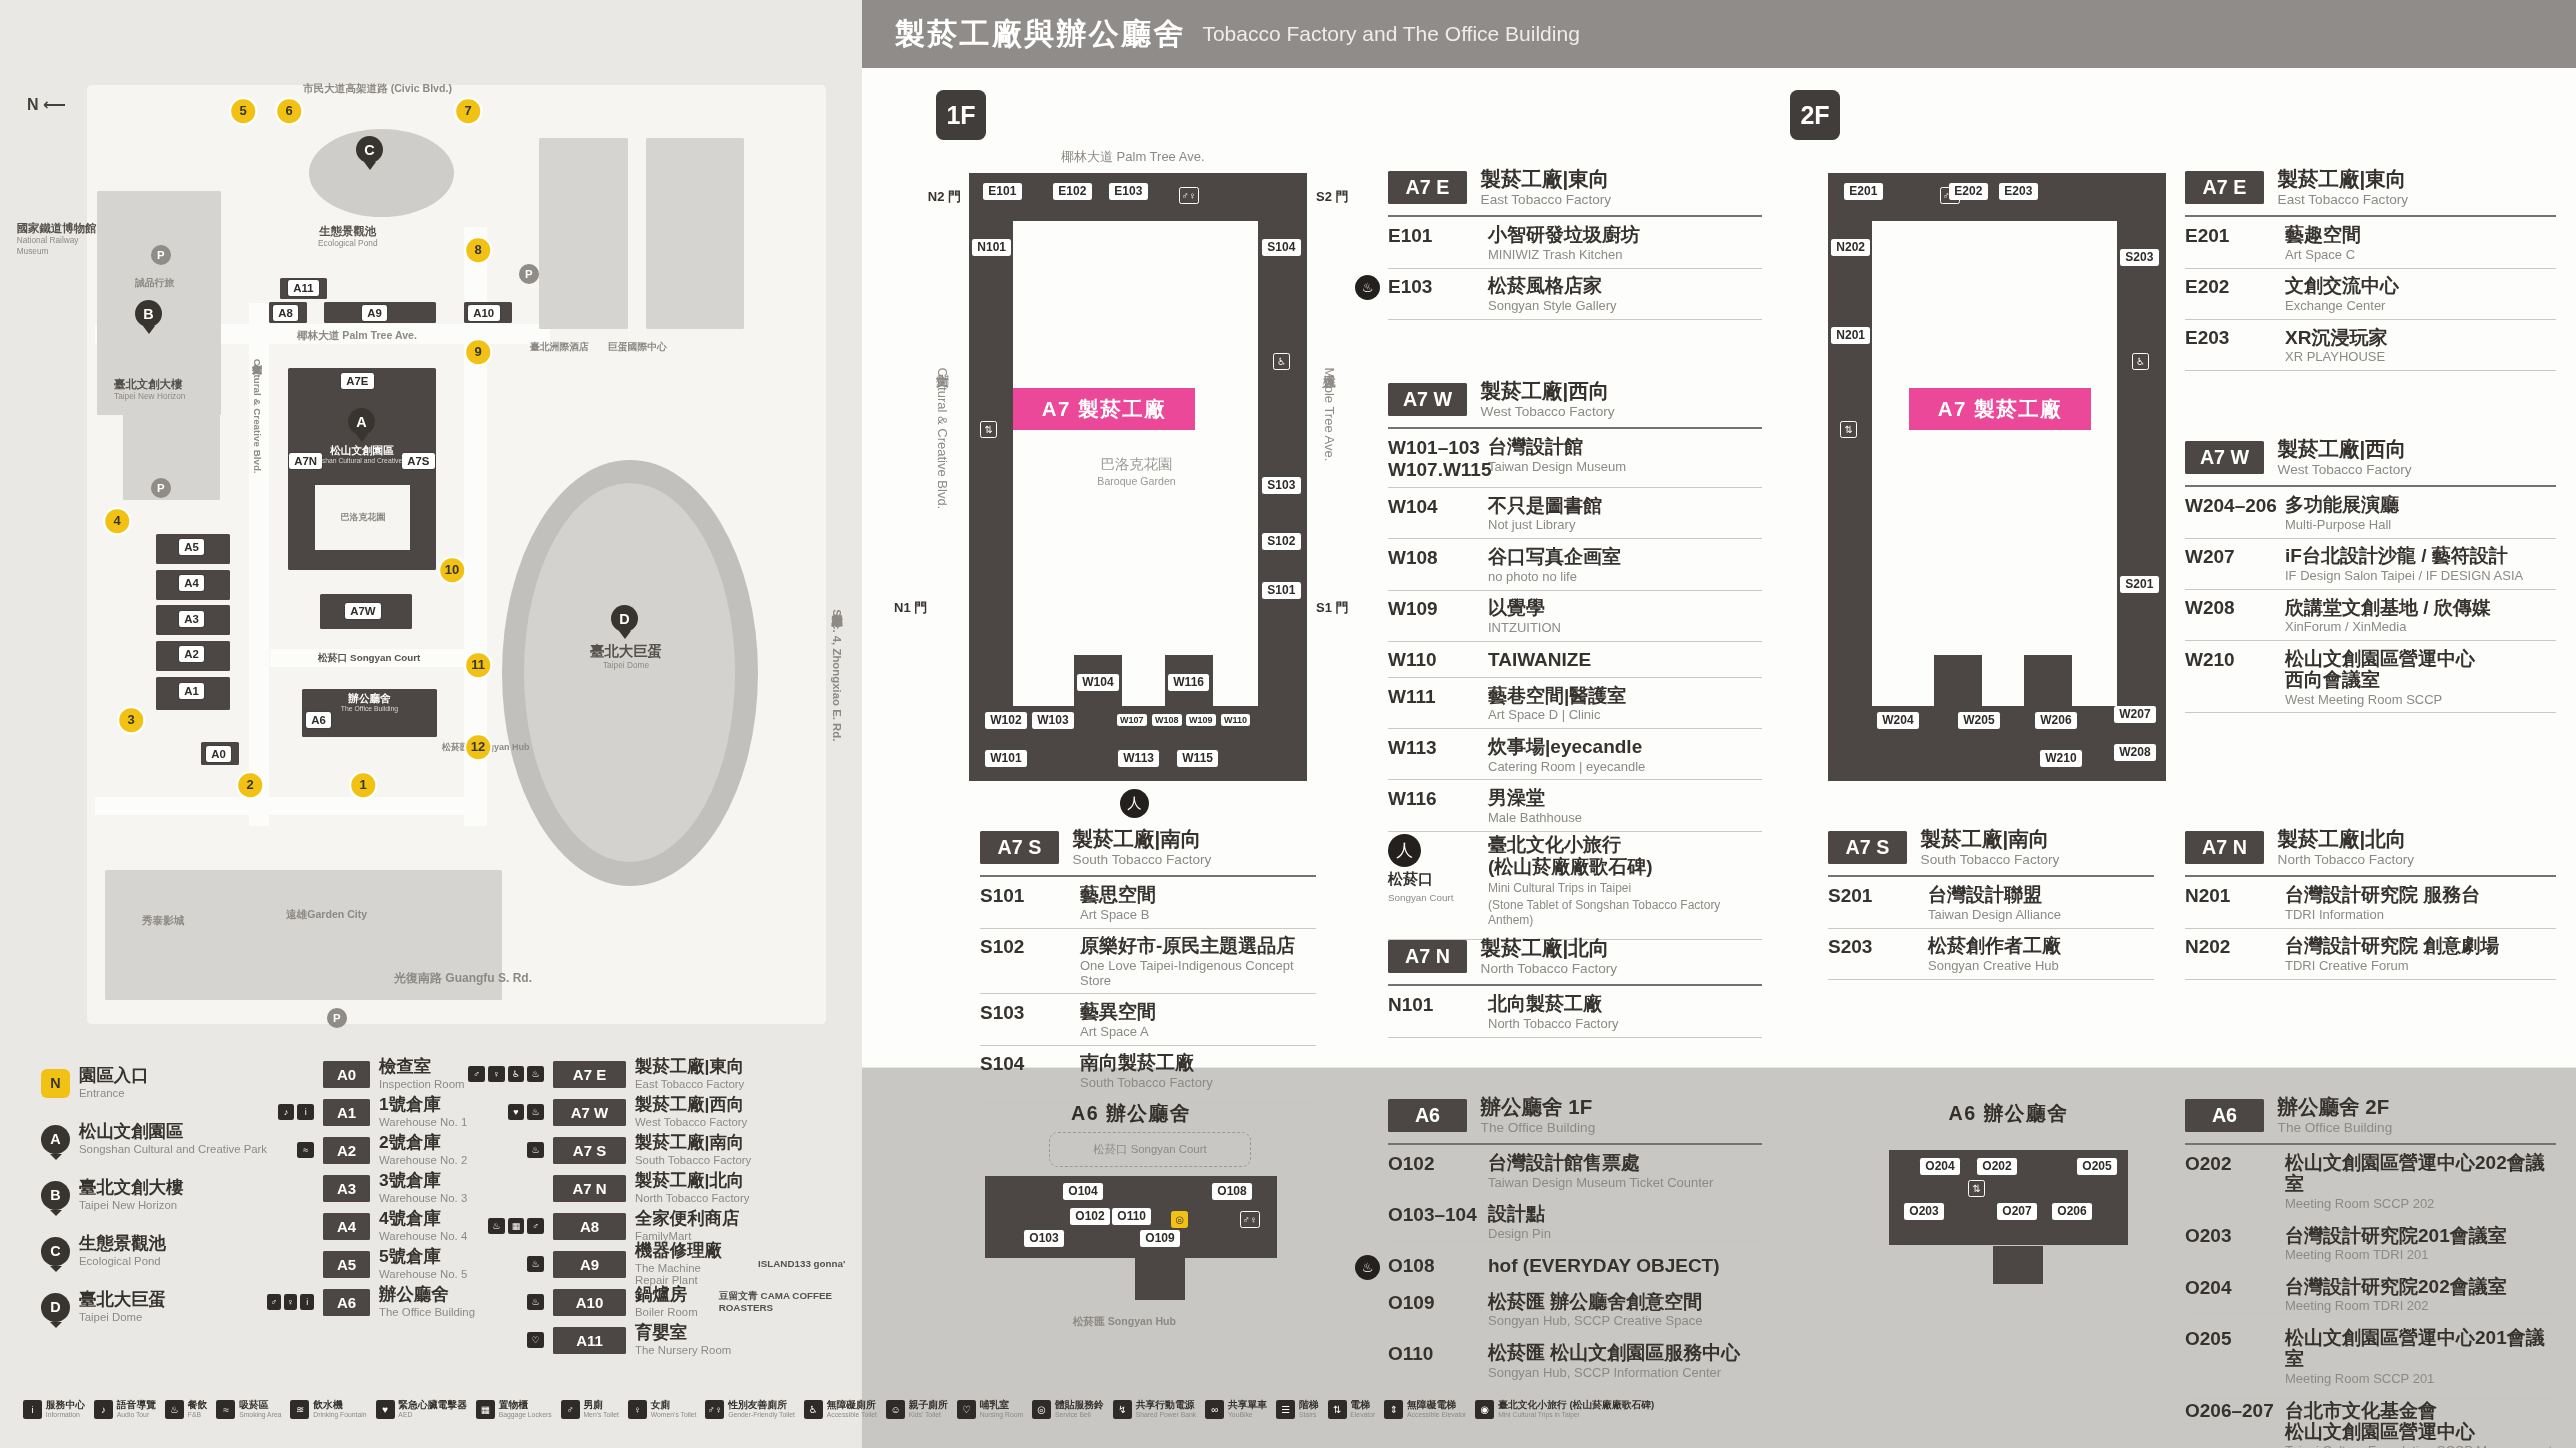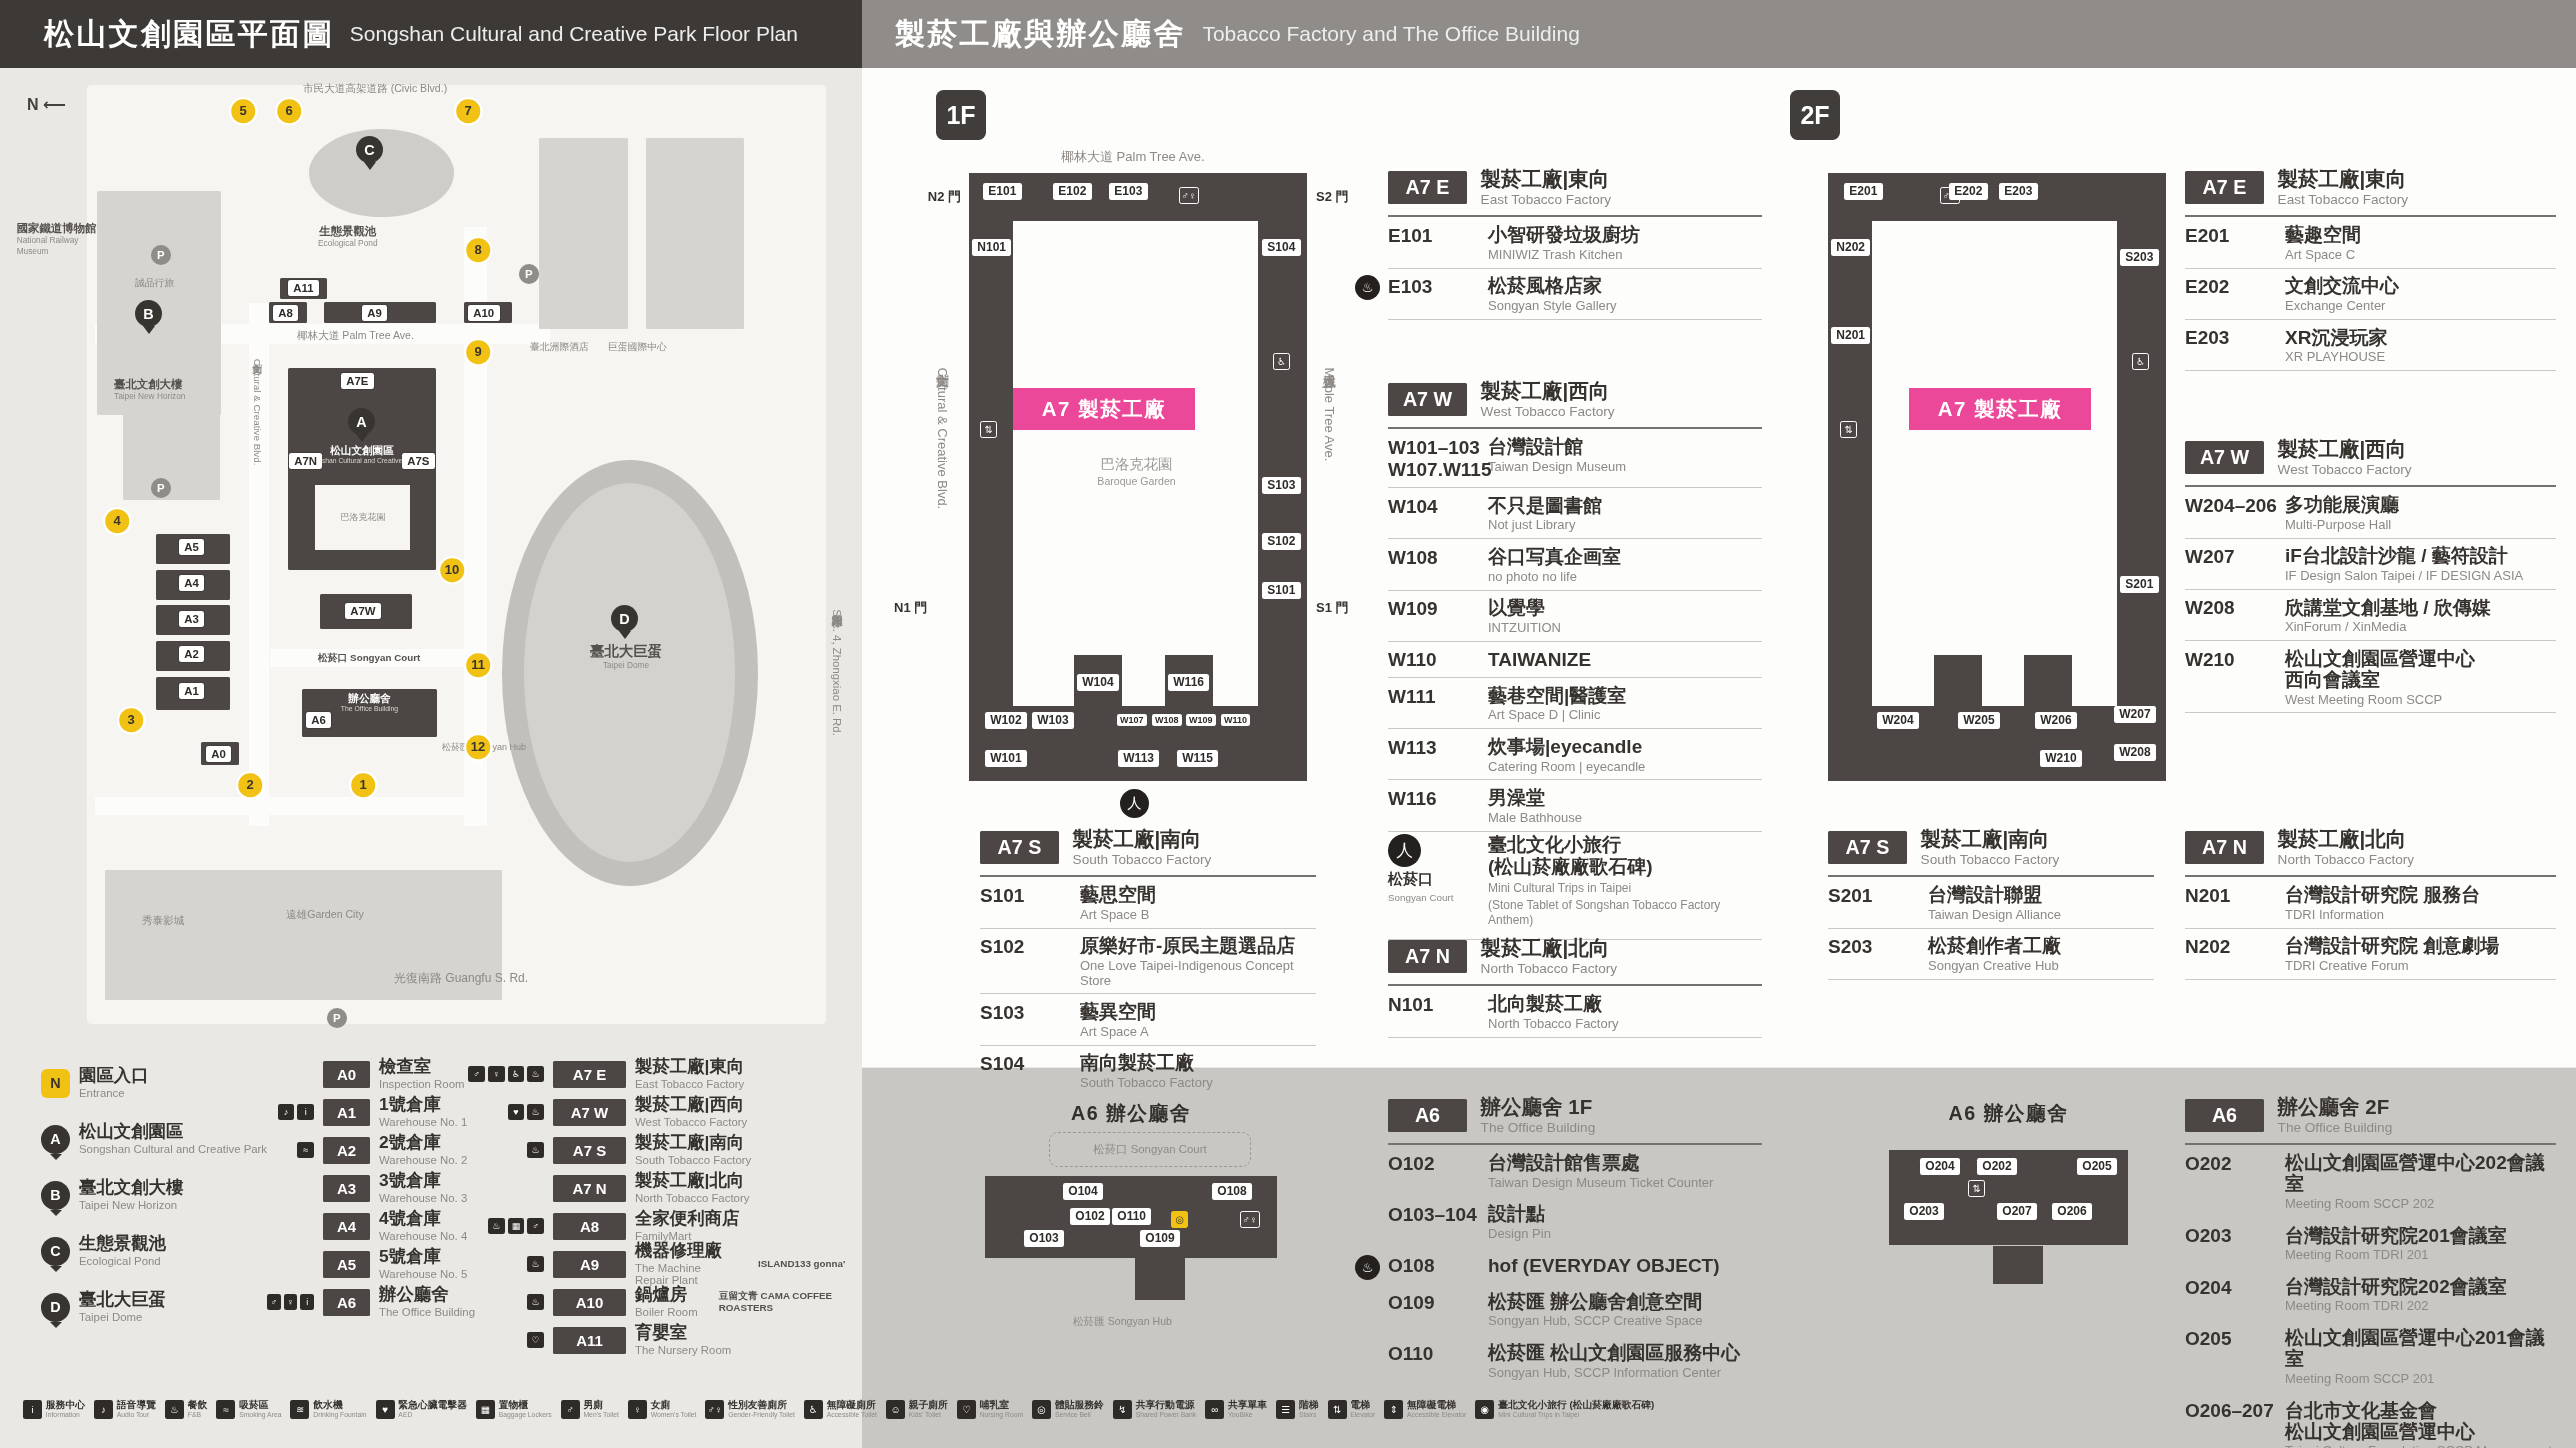--- a/index.html
+++ b/index.html
@@ -24,21 +24,21 @@
   .road{position:absolute;background:#fcfcfa}
   .blk{position:absolute;background:#4c4744;border-radius:1.5px}
   .gblk{position:absolute;background:#d6d4d1;border-radius:1.5px}
   .mchip{position:absolute;background:#fff;color:#2f2b28;font-size:11.4px;font-weight:bold;
          padding:0.8px 5.3px;border-radius:2.3px;line-height:1.3;box-shadow:0 0 0 0.8px rgba(0,0,0,.18);z-index:4}
   .map-lbl{position:absolute;font-size:11.4px;color:#55514d;line-height:1.25;z-index:3}
   .map-lbl .zh{font-weight:bold;display:block}
   .map-lbl .en{font-size:8.3px;color:#8d8a85;display:block}
   .map-lbl.on-dark,.map-lbl.on-dark .en{color:#fff}
   .map-lbl.on-dark .en{color:#d8d6d2}
-  .map-lbl.gray,.map-lbl.gray .zh{color:#8d8a85;font-weight:normal}
+  .map-lbl.gray,.map-lbl.gray .zh{color:#8d8a85;font-weight:bold}
   .vtext{writing-mode:vertical-rl;text-orientation:mixed}
   .map-pin{position:absolute;width:27px;height:27px;border-radius:50%;background:#38342f;color:#fff;
            font-weight:bold;font-size:14.4px;display:flex;align-items:center;justify-content:center;z-index:6}
   .map-pin::after{content:"";position:absolute;bottom:-6.8px;left:50%;transform:translateX(-50%);
                   border:6.8px solid transparent;border-top:8.3px solid #38342f;border-bottom:0}
   .pmark{position:absolute;width:19.7px;height:19.7px;border-radius:50%;background:#908d89;color:#fff;
          font-size:11.4px;font-weight:bold;display:flex;align-items:center;justify-content:center;z-index:5}
   .ent-num{position:absolute;width:23.5px;height:23.5px;border-radius:50%;background:#f1c214;color:#3a352e;
            font-size:13px;font-weight:bold;display:flex;align-items:center;justify-content:center;
            transform:translate(-50%,-50%);box-shadow:0 0 0 2.3px rgba(255,255,255,.95);z-index:7}
@@ -126,24 +126,20 @@
   .sy-left .sy-zh{font-size:15px;font-weight:bold}
   .sy-left .sy-en{font-size:9.8px;color:#8d8a85}
   .sy-right .zh{font-size:19px;font-weight:bold;line-height:1.18}
   .sy-right .en{font-size:12px;color:#8d8a85;line-height:1.25;margin-top:2.3px}
 </style>
 </head>
 <body>
 
 <div id="page">
 
-  <div id="hdr-left">
-    <span class="hdr-zh">松山文創園區平面圖</span>
-    <span class="hdr-en">Songshan Cultural and Creative Park Floor Plan</span>
-  </div>
   <div id="hdr-right">
     <span class="hdr-zh">製菸工廠與辦公廳舍</span>
     <span class="hdr-en">Tobacco Factory and The Office Building</span>
   </div>
 
   <div id="right-white"></div>
   <div id="right-gray"></div>
 
   <div id="map" style="position:absolute;inset:0">
     <div class="park"></div>

